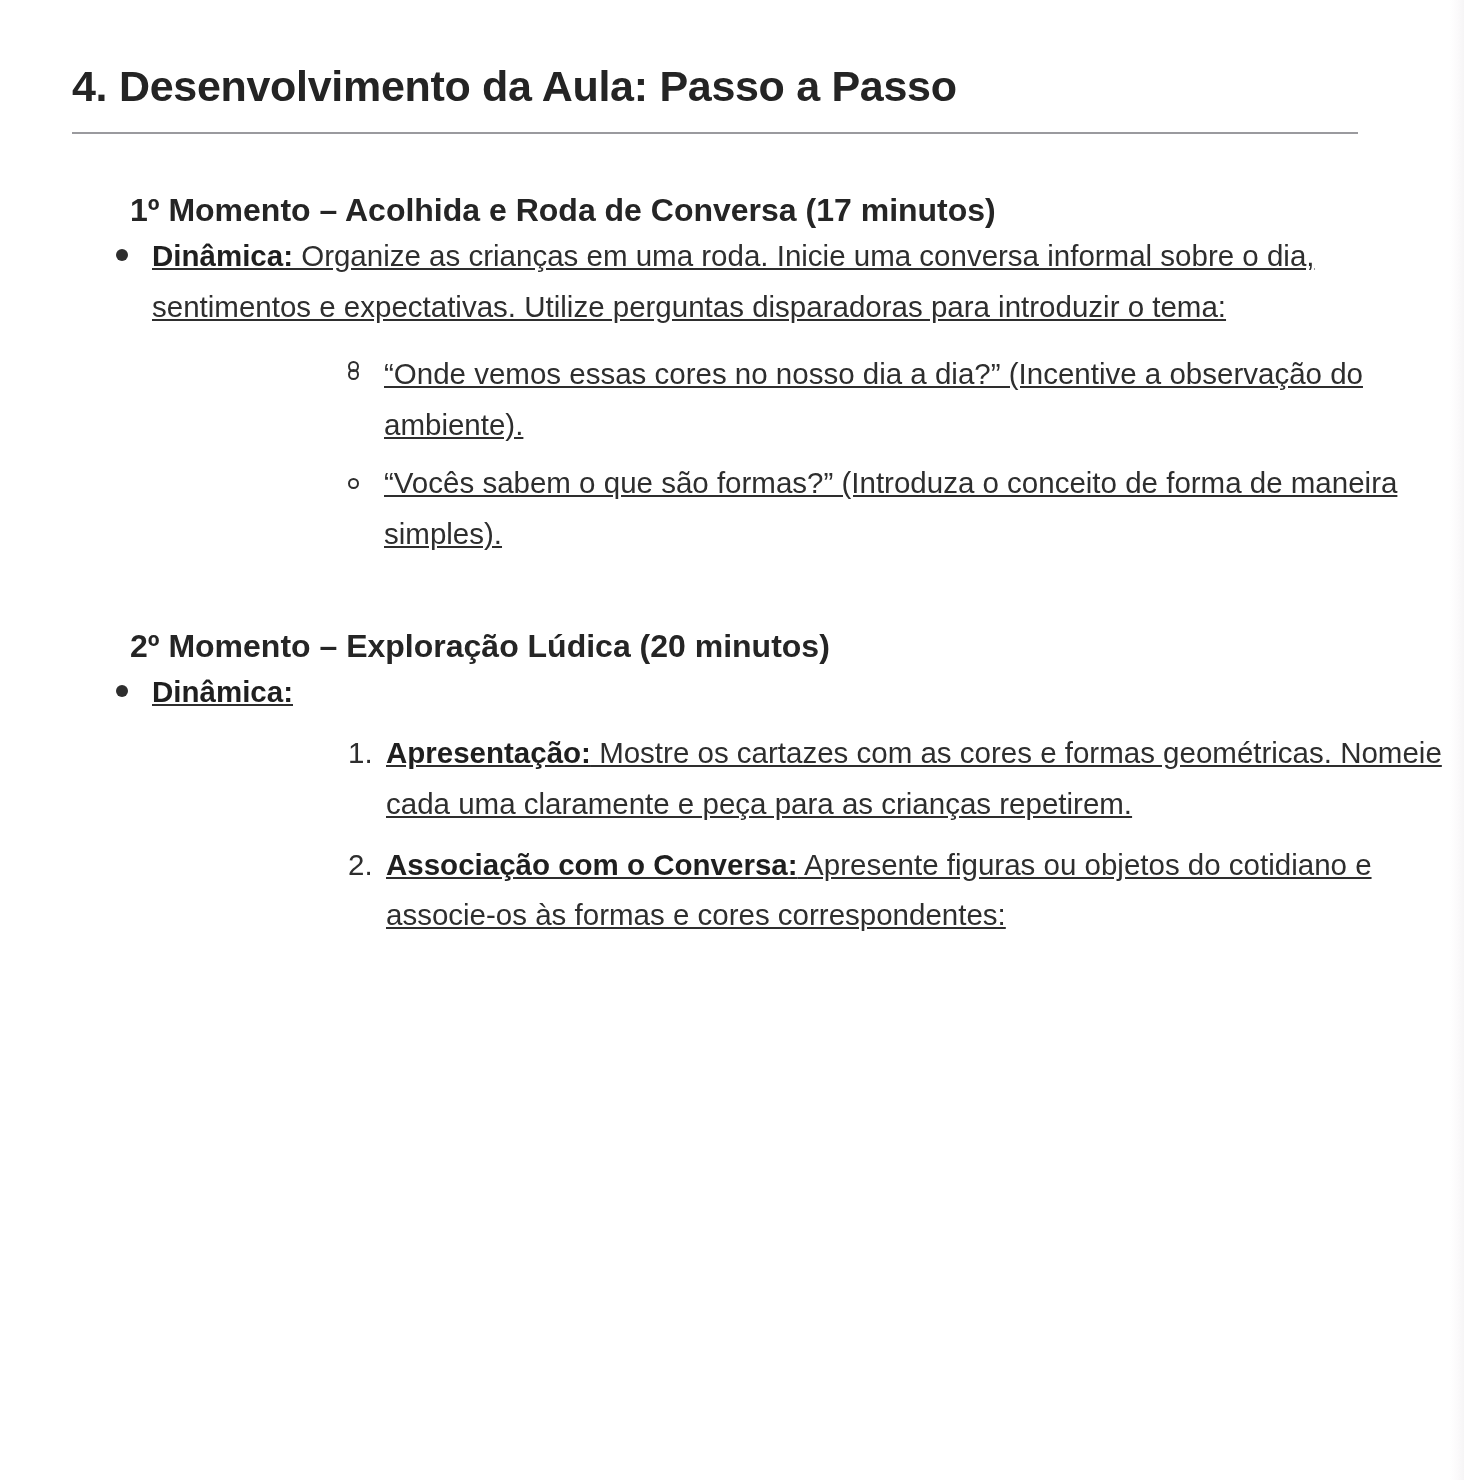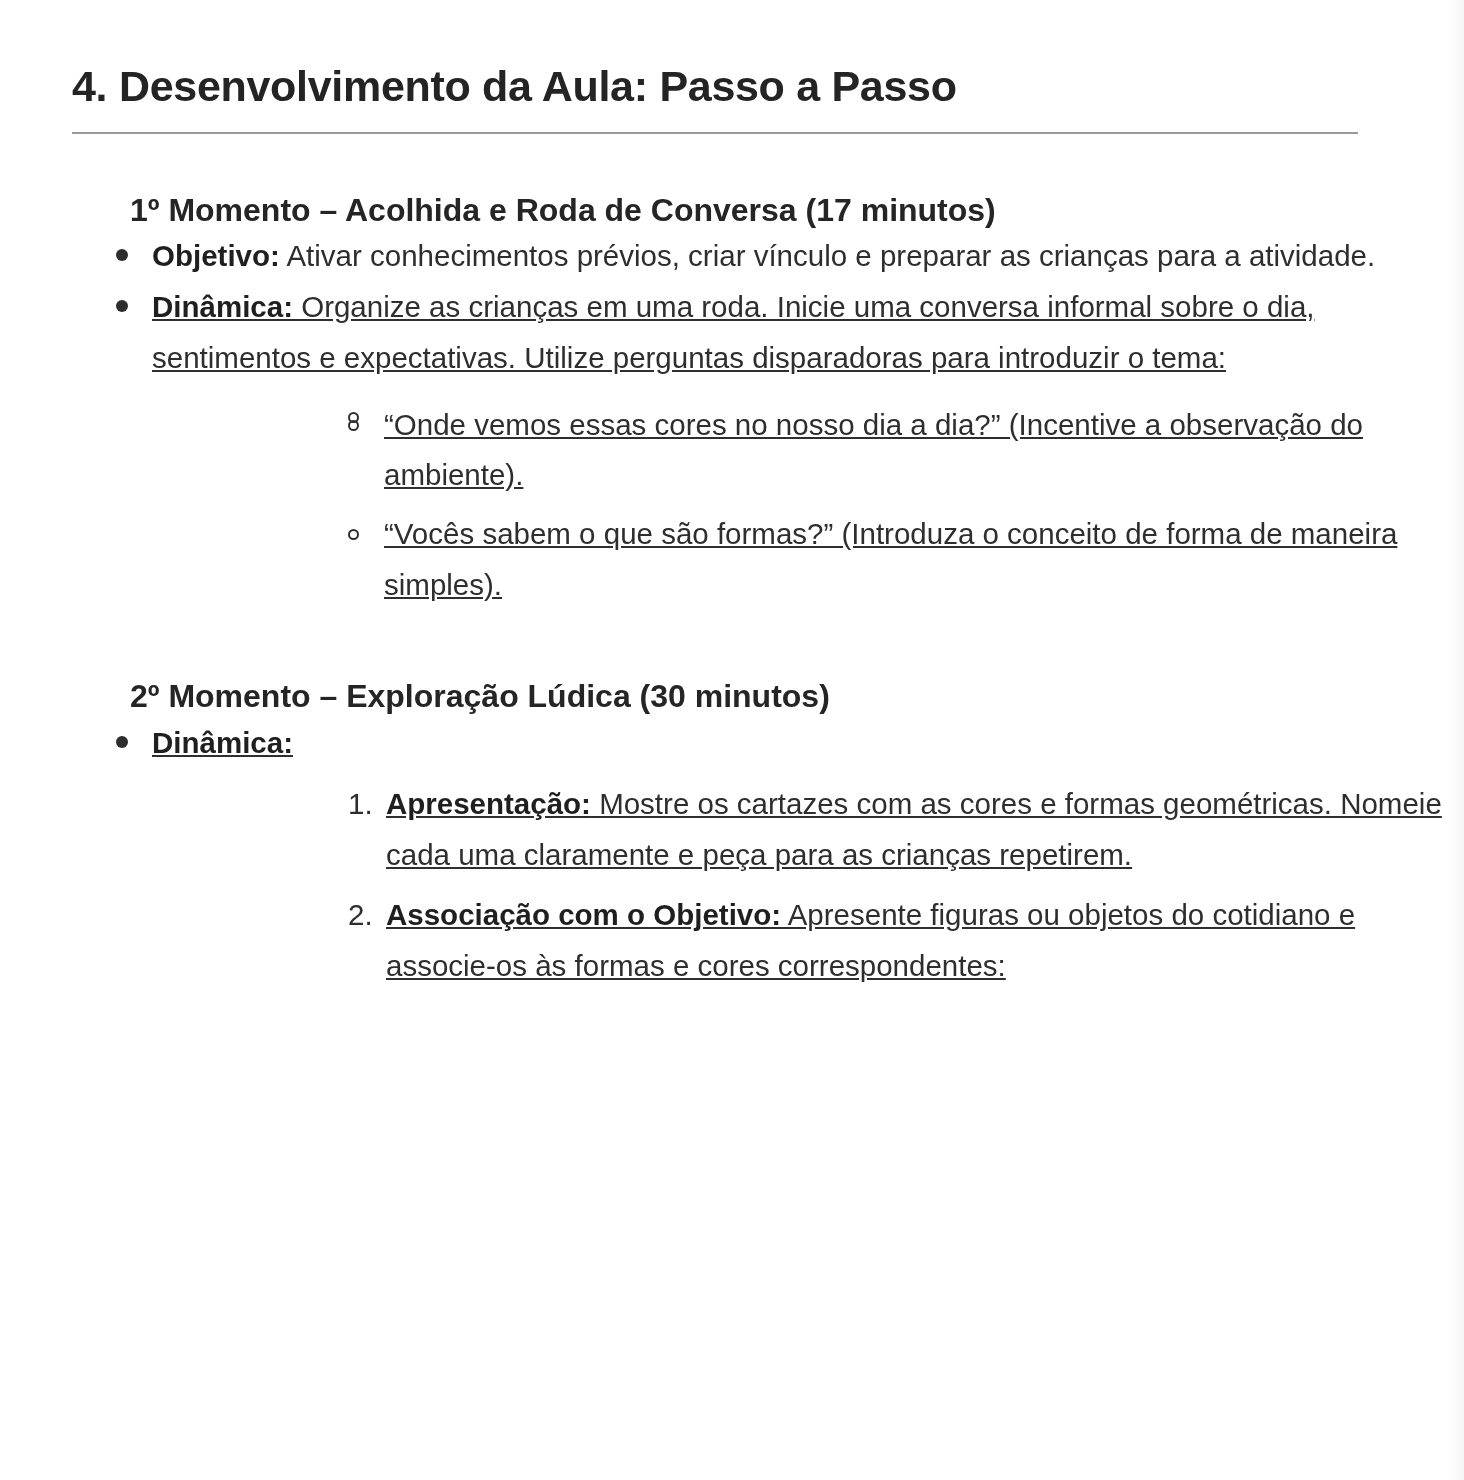--- a/index.html
+++ b/index.html
@@ -142,24 +142,20 @@
 <div class="doc">
 
   <h1 class="section-title">4. Desenvolvimento da Aula: Passo a Passo</h1>
 
   <div class="rule"></div>
 
   <h2 class="moment-heading h-first">1º Momento – Acolhida e Roda de Conversa (17 minutos)</h2>
 
   <ul class="bullets">
 
-    <li class="bullet b-gap-1">
-      <span class="marker-dot"></span>
-      <span class="lbl">Objetivo:</span><span class="txt"> Ativar conhecimentos prévios, criar vínculo e preparar as crianças para a atividade.</span>
-    </li>
 
     <li class="bullet b-gap-2">
       <span class="marker-dot"></span>
       <span class="lbl">Dinâmica:</span><span class="txt"> Organize as crianças em uma roda. Inicie uma conversa informal sobre o dia, sentimentos e expectativas. Utilize perguntas disparadoras para introduzir o tema:</span>
 
       <ul class="subbullets">
         <li class="subbullet">
           <span class="marker-ring"></span>
         </li>
         <li class="subbullet">
@@ -168,36 +164,36 @@
         </li>
         <li class="subbullet">
           <span class="marker-ring"></span>
           <span class="txt">“Vocês sabem o que são formas?” (Introduza o conceito de forma de maneira simples).</span>
         </li>
       </ul>
     </li>
 
   </ul>
 
-  <h2 class="moment-heading h-second">2º Momento – Exploração Lúdica (30 minutos)</h2>
+  <h2 class="moment-heading h-second">2º Momento – Exploração Lúdica (20 minutos)</h2>
 
   <ul class="bullets">
 
 
     <li class="bullet b-gap-2">
       <span class="marker-dot"></span>
       <span class="lbl">Dinâmica:</span><span class="txt"></span>
 
       <ol class="numlist">
         <li class="numitem">
           <span class="marker-num">1.</span>
           <span class="lbl">Apresentação:</span><span class="txt"> Mostre os cartazes com as cores e formas geométricas. Nomeie cada uma claramente e peça para as crianças repetirem.</span>
         </li>
         <li class="numitem">
           <span class="marker-num">2.</span>
-          <span class="lbl">Associação com o Objetivo:</span><span class="txt"> Apresente figuras ou objetos do cotidiano e associe-os às formas e cores correspondentes:</span>
+          <span class="lbl">Associação com o Conversa:</span><span class="txt"> Apresente figuras ou objetos do cotidiano e associe-os às formas e cores correspondentes:</span>
         </li>
       </ol>
     </li>
 
   </ul>
 
 </div>
 
 </body></html>

